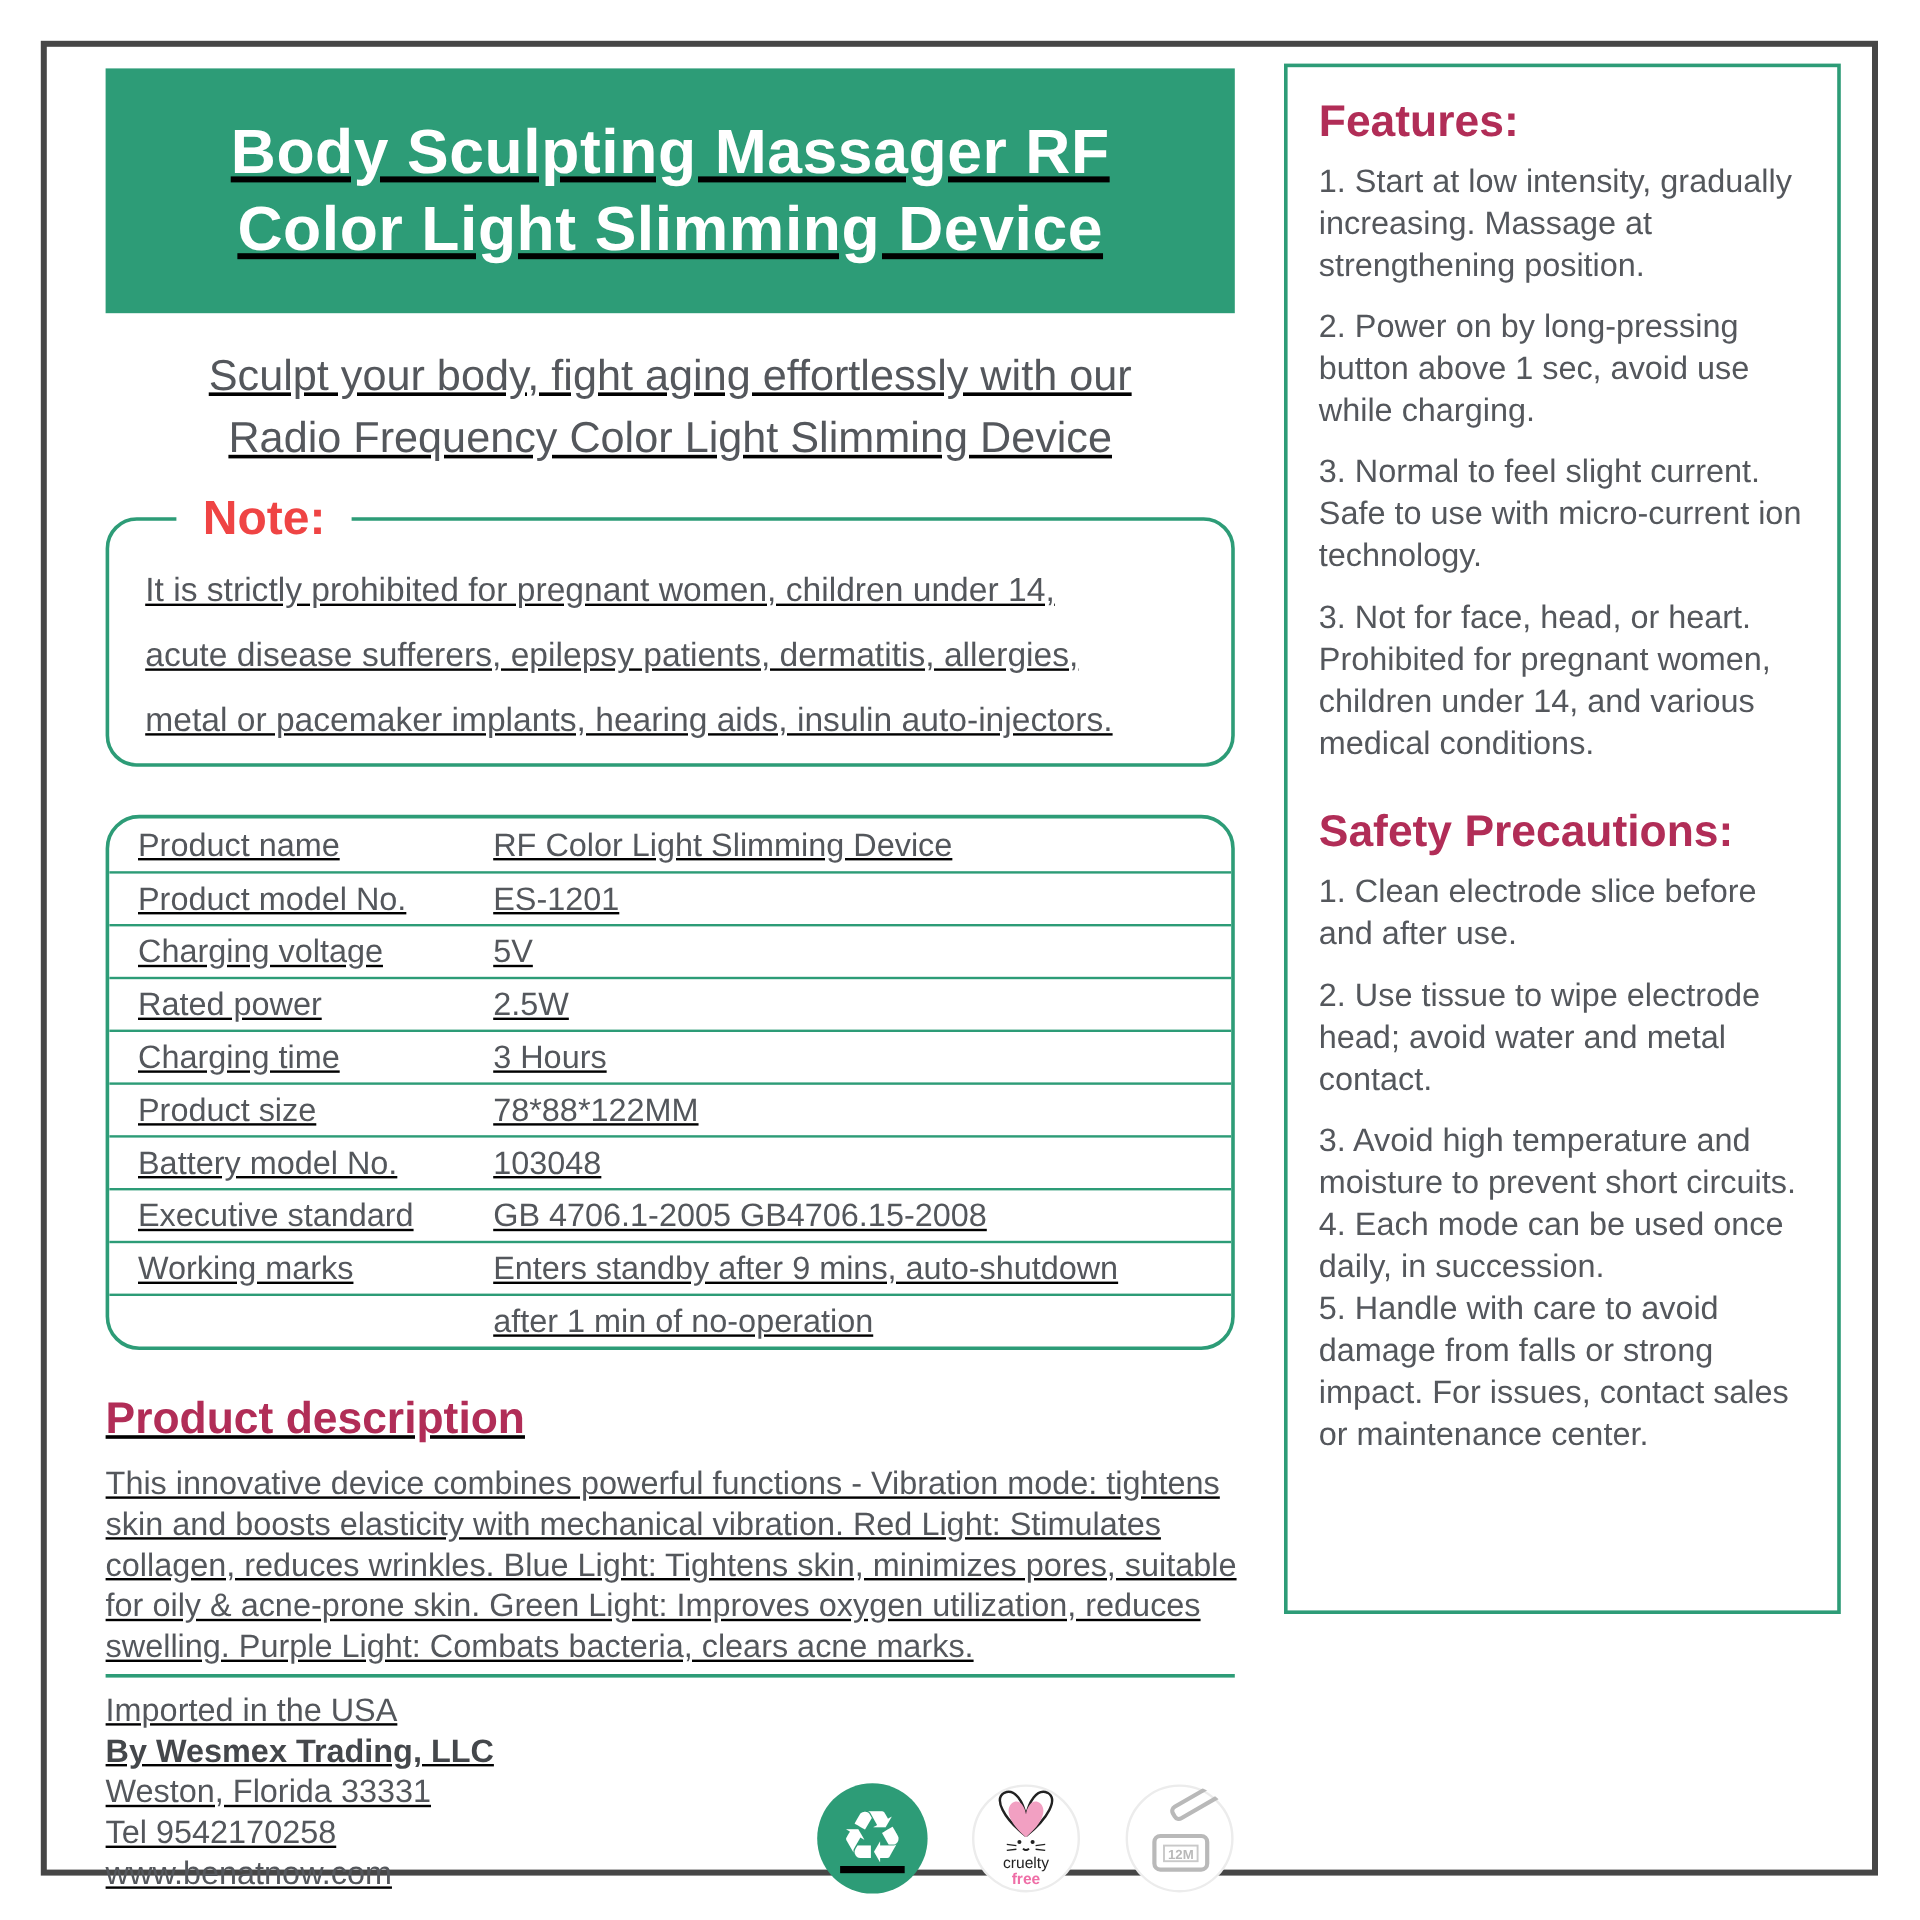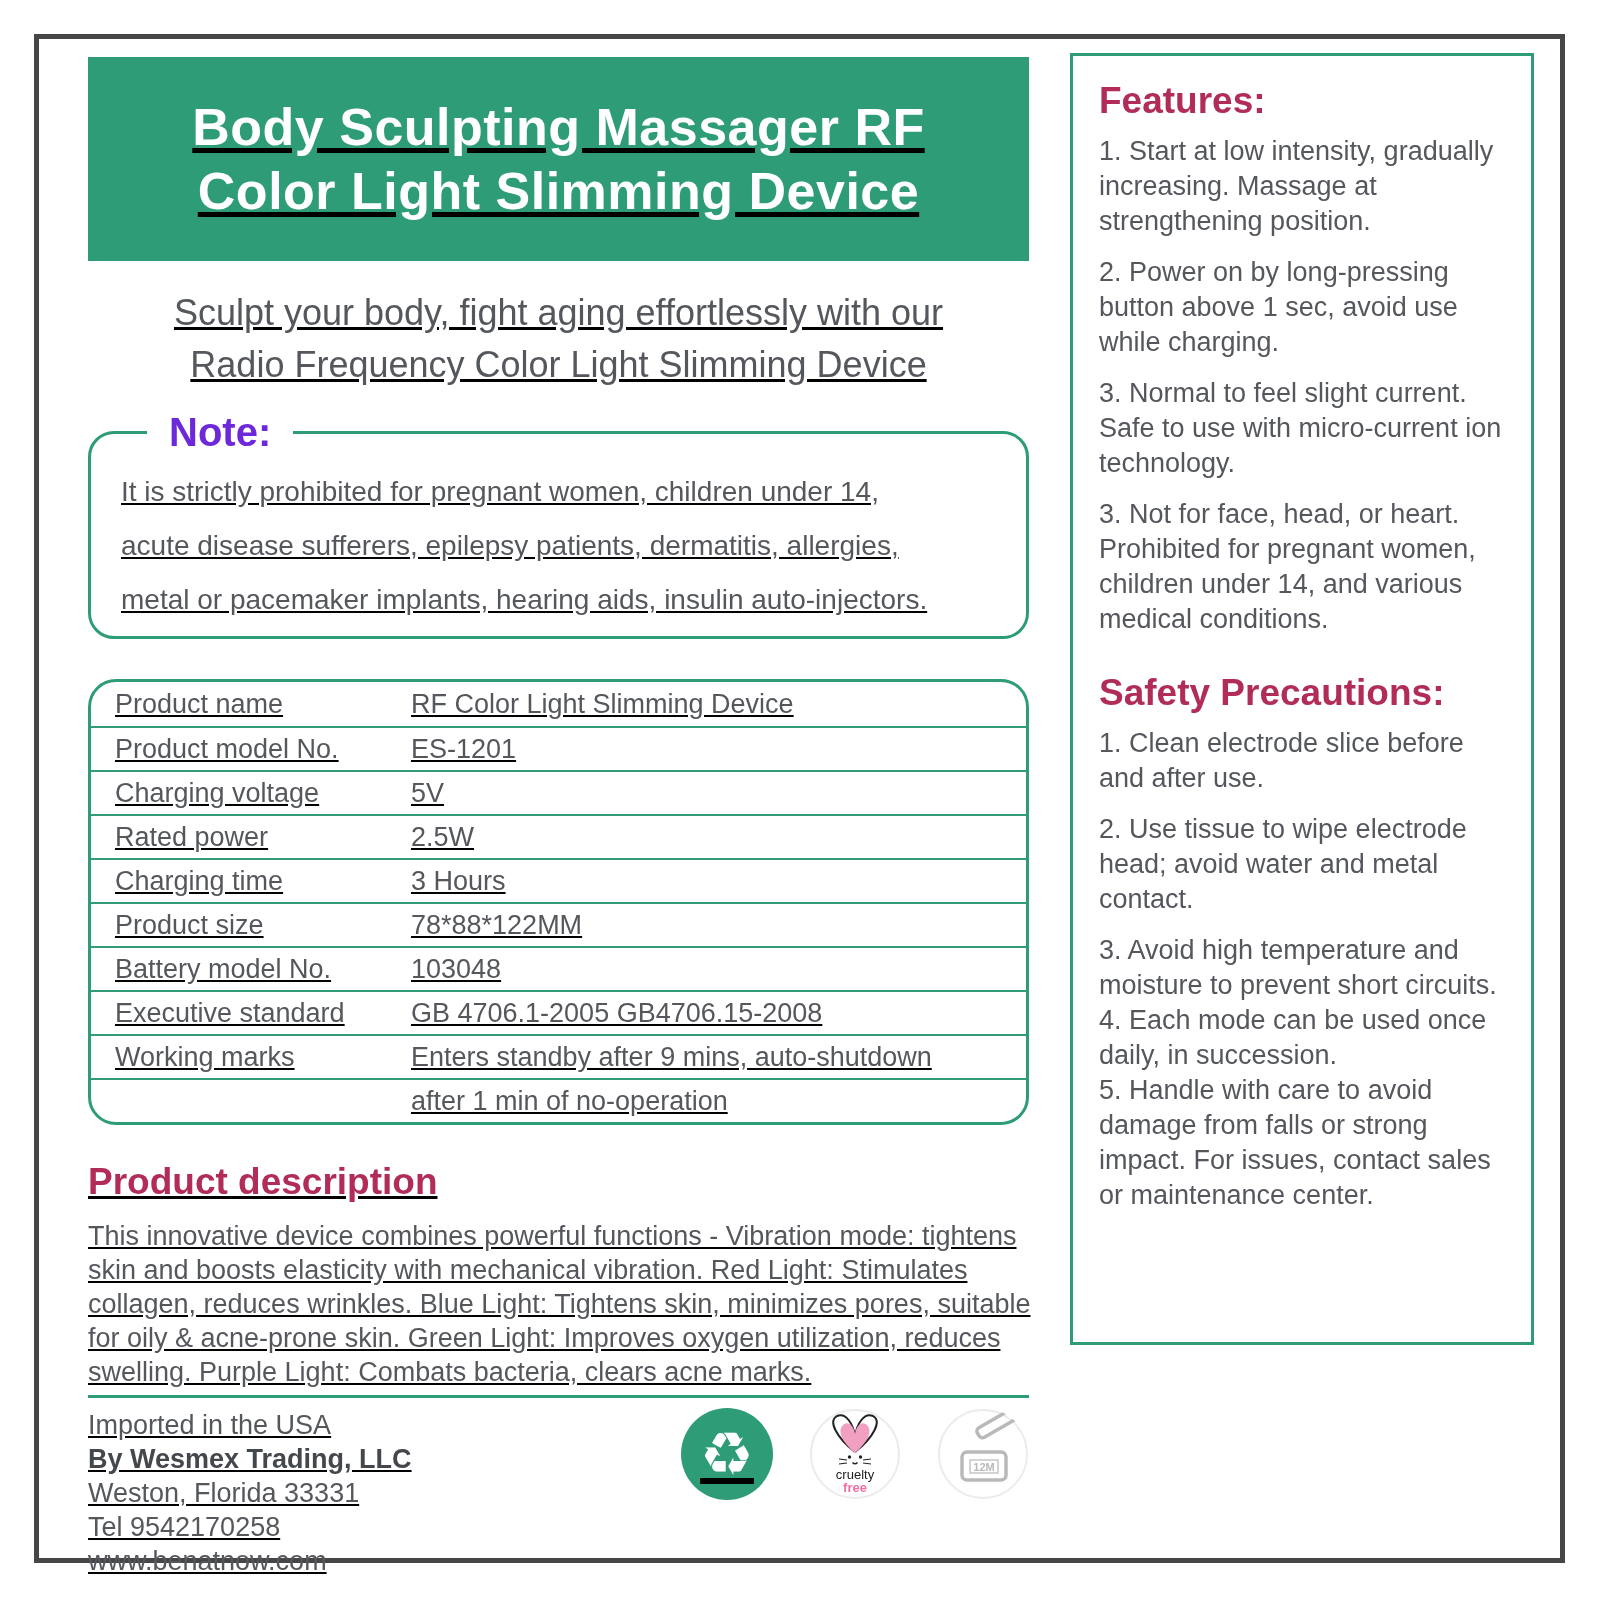--- a/index.html
+++ b/index.html
@@ -28,21 +28,21 @@
   }
 
   .note-box {
     position: relative; margin-top: 40px;
     border: 3px solid #2D9C77; border-radius: 26px;
     padding: 24px 30px 16px 30px;
   }
   .note-label {
     position: absolute; top: -26px; left: 56px;
     background: #ffffff; padding: 0 22px;
-    color: #6d28d9; font-weight: bold; font-size: 40px; line-height: 48px;
+    color: #ef4444; font-weight: bold; font-size: 40px; line-height: 48px;
   }
   .note-line { font-size: 28px; color: #54575C; line-height: 40px; white-space: nowrap; margin-top: 14px; }
 
   .spec-table {
     margin-top: 40px; border: 3px solid #2D9C77;
     border-radius: 28px; overflow: hidden; background: #fff;
   }
   .spec-row {
     display: flex; align-items: center; height: 44px;
     border-top: 2px solid #2D9C77;
@@ -51,21 +51,21 @@
   .spec-row:first-child { border-top: none; }
   .spec-label { flex: none; width: 320px; padding-left: 24px; }
   .spec-value { flex: 1; white-space: nowrap; }
 
   .desc { margin-top: 36px; }
   .desc-heading { color: #B12D57; font-size: 37px; font-weight: bold; margin-bottom: 16px; }
   .desc-line { font-size: 27px; color: #54575C; line-height: 34px; white-space: nowrap; }
 
   .footer-divider { margin-top: 6px; border-top: 3px solid #2D9C77; width: 100%; }
 
-  .footer { display: flex; align-items: flex-start; margin-top: 10px; gap: 48px; }
+  .footer { display: flex; align-items: flex-end; margin-top: 10px; gap: 48px; }
   .footer-text { width: 596px; font-size: 27px; color: #54575C; line-height: 34px; }
   .footer-line.bold { font-weight: bold; color: #44474b; }
   .footer-icons { display: flex; align-items: center; gap: 36px; }
 
   .badge { width: 92px; height: 92px; border-radius: 50%; flex: none; }
   .badge-recycle {
     background: #2D9C77; color: #fff;
     display: flex; align-items: center; justify-content: center;
     font-family: "DejaVu Sans", sans-serif; font-size: 60px; line-height: 1;
   }

